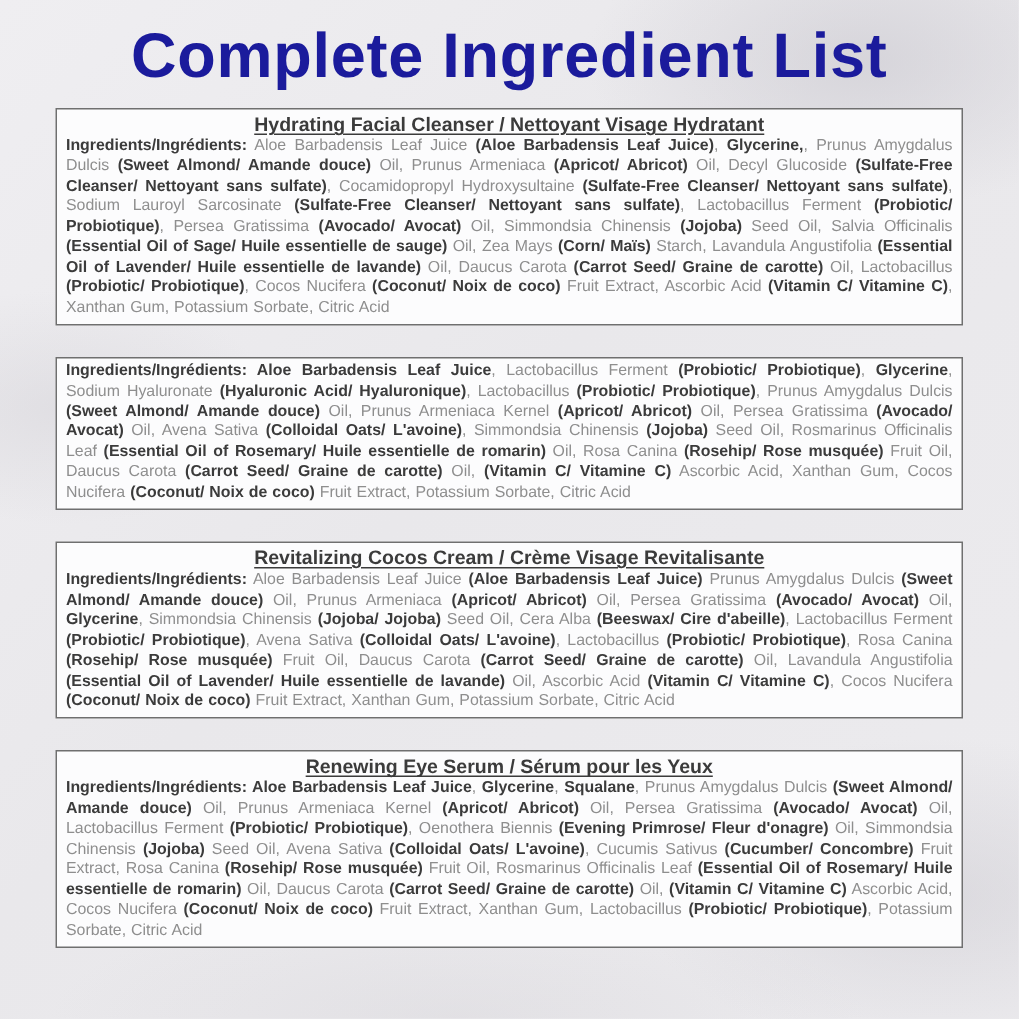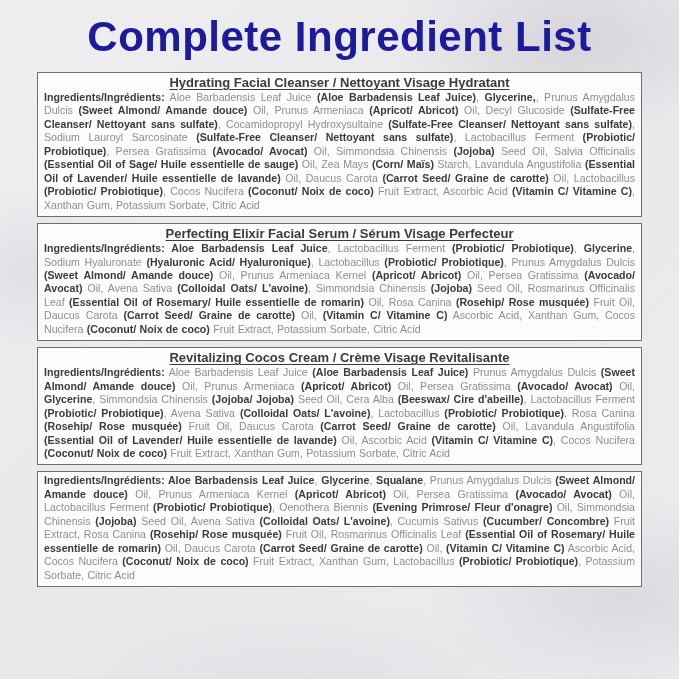--- a/index.html
+++ b/index.html
@@ -27,21 +27,21 @@
   .page-title {
     margin: 0;
     padding: 13px 0 11px 0;
     text-align: center;
     font-size: 42px;
     font-weight: bold;
     letter-spacing: 0.5px;
     color: var(--title-color, #1b1b9c);
   }
   .card {
-    margin: 0 37px 6px 37px;
+    margin: 0 37px 21px 37px;
     background: var(--box-bg, #fcfcfd);
     border: 1px solid var(--box-border, #6f6f6f);
     padding: 2px 6px 4px 6px;
     box-sizing: border-box;
   }
   .card-title {
     margin: 0 0 1px 0;
     text-align: center;
     font-size: 13px;
     font-weight: bold;
@@ -67,25 +67,25 @@
 
 <main class="page">
   <h1 class="page-title">Complete Ingredient List</h1>
 
   <section class="card">
     <h2 class="card-title">Hydrating Facial Cleanser / Nettoyant Visage Hydratant</h2>
     <p class="card-body"><span class="seg-b">Ingredients/Ingrédients:</span><span> Aloe Barbadensis Leaf Juice </span><span class="seg-b">(Aloe Barbadensis Leaf Juice)</span><span>, </span><span class="seg-b">Glycerine,</span><span>, Prunus Amygdalus Dulcis </span><span class="seg-b">(Sweet Almond/ Amande douce)</span><span> Oil, Prunus Armeniaca </span><span class="seg-b">(Apricot/ Abricot)</span><span> Oil, Decyl Glucoside </span><span class="seg-b">(Sulfate-Free Cleanser/ Nettoyant sans sulfate)</span><span>, Cocamidopropyl Hydroxysultaine </span><span class="seg-b">(Sulfate-Free Cleanser/ Nettoyant sans sulfate)</span><span>, Sodium Lauroyl Sarcosinate </span><span class="seg-b">(Sulfate-Free Cleanser/ Nettoyant sans sulfate)</span><span>, Lactobacillus Ferment </span><span class="seg-b">(Probiotic/ Probiotique)</span><span>, Persea Gratissima </span><span class="seg-b">(Avocado/ Avocat)</span><span> Oil, Simmondsia Chinensis </span><span class="seg-b">(Jojoba)</span><span> Seed Oil, Salvia Officinalis </span><span class="seg-b">(Essential Oil of Sage/ Huile essentielle de sauge)</span><span> Oil, Zea Mays </span><span class="seg-b">(Corn/ Maïs)</span><span> Starch, Lavandula Angustifolia </span><span class="seg-b">(Essential Oil of Lavender/ Huile essentielle de lavande)</span><span> Oil, Daucus Carota </span><span class="seg-b">(Carrot Seed/ Graine de carotte)</span><span> Oil, Lactobacillus </span><span class="seg-b">(Probiotic/ Probiotique)</span><span>, Cocos Nucifera </span><span class="seg-b">(Coconut/ Noix de coco)</span><span> Fruit Extract, Ascorbic Acid </span><span class="seg-b">(Vitamin C/ Vitamine C)</span><span>, Xanthan Gum, Potassium Sorbate, Citric Acid</span></p>
   </section>
 
   <section class="card">
-    <h2 class="card-title">Perfecting Elixir Facial Serum / Sérum Visage Perfecteur</h2>
     <p class="card-body"><span class="seg-b">Ingredients/Ingrédients: Aloe Barbadensis Leaf Juice</span><span>, Lactobacillus Ferment </span><span class="seg-b">(Probiotic/ Probiotique)</span><span>, </span><span class="seg-b">Glycerine</span><span>, Sodium Hyaluronate </span><span class="seg-b">(Hyaluronic Acid/ Hyaluronique)</span><span>, Lactobacillus </span><span class="seg-b">(Probiotic/ Probiotique)</span><span>, Prunus Amygdalus Dulcis </span><span class="seg-b">(Sweet Almond/ Amande douce)</span><span> Oil, Prunus Armeniaca Kernel </span><span class="seg-b">(Apricot/ Abricot)</span><span> Oil, Persea Gratissima </span><span class="seg-b">(Avocado/ Avocat)</span><span> Oil, Avena Sativa </span><span class="seg-b">(Colloidal Oats/ L'avoine)</span><span>, Simmondsia Chinensis </span><span class="seg-b">(Jojoba)</span><span> Seed Oil, Rosmarinus Officinalis Leaf </span><span class="seg-b">(Essential Oil of Rosemary/ Huile essentielle de romarin)</span><span> Oil, Rosa Canina </span><span class="seg-b">(Rosehip/ Rose musquée)</span><span> Fruit Oil, Daucus Carota </span><span class="seg-b">(Carrot Seed/ Graine de carotte)</span><span> Oil, </span><span class="seg-b">(Vitamin C/ Vitamine C)</span><span> Ascorbic Acid, Xanthan Gum, Cocos Nucifera </span><span class="seg-b">(Coconut/ Noix de coco)</span><span> Fruit Extract, Potassium Sorbate, Citric Acid</span></p>
   </section>
 
   <section class="card">
     <h2 class="card-title">Revitalizing Cocos Cream / Crème Visage Revitalisante</h2>
     <p class="card-body"><span class="seg-b">Ingredients/Ingrédients:</span><span> Aloe Barbadensis Leaf Juice </span><span class="seg-b">(Aloe Barbadensis Leaf Juice)</span><span> Prunus Amygdalus Dulcis </span><span class="seg-b">(Sweet Almond/ Amande douce)</span><span> Oil, Prunus Armeniaca </span><span class="seg-b">(Apricot/ Abricot)</span><span> Oil, Persea Gratissima </span><span class="seg-b">(Avocado/ Avocat)</span><span> Oil, </span><span class="seg-b">Glycerine</span><span>, Simmondsia Chinensis </span><span class="seg-b">(Jojoba/ Jojoba)</span><span> Seed Oil, Cera Alba </span><span class="seg-b">(Beeswax/ Cire d'abeille)</span><span>, Lactobacillus Ferment </span><span class="seg-b">(Probiotic/ Probiotique)</span><span>, Avena Sativa </span><span class="seg-b">(Colloidal Oats/ L'avoine)</span><span>, Lactobacillus </span><span class="seg-b">(Probiotic/ Probiotique)</span><span>, Rosa Canina </span><span class="seg-b">(Rosehip/ Rose musquée)</span><span> Fruit Oil, Daucus Carota </span><span class="seg-b">(Carrot Seed/ Graine de carotte)</span><span> Oil, Lavandula Angustifolia </span><span class="seg-b">(Essential Oil of Lavender/ Huile essentielle de lavande)</span><span> Oil, Ascorbic Acid </span><span class="seg-b">(Vitamin C/ Vitamine C)</span><span>, Cocos Nucifera </span><span class="seg-b">(Coconut/ Noix de coco)</span><span> Fruit Extract, Xanthan Gum, Potassium Sorbate, Citric Acid</span></p>
   </section>
 
   <section class="card">
+    <h2 class="card-title">Renewing Eye Serum / Sérum pour les Yeux</h2>
     <p class="card-body"><span class="seg-b">Ingredients/Ingrédients: Aloe Barbadensis Leaf Juice</span><span>, </span><span class="seg-b">Glycerine</span><span>, </span><span class="seg-b">Squalane</span><span>, Prunus Amygdalus Dulcis </span><span class="seg-b">(Sweet Almond/ Amande douce)</span><span> Oil, Prunus Armeniaca Kernel </span><span class="seg-b">(Apricot/ Abricot)</span><span> Oil, Persea Gratissima </span><span class="seg-b">(Avocado/ Avocat)</span><span> Oil, Lactobacillus Ferment </span><span class="seg-b">(Probiotic/ Probiotique)</span><span>, Oenothera Biennis </span><span class="seg-b">(Evening Primrose/ Fleur d'onagre)</span><span> Oil, Simmondsia Chinensis </span><span class="seg-b">(Jojoba)</span><span> Seed Oil, Avena Sativa </span><span class="seg-b">(Colloidal Oats/ L'avoine)</span><span>, Cucumis Sativus </span><span class="seg-b">(Cucumber/ Concombre)</span><span> Fruit Extract, Rosa Canina </span><span class="seg-b">(Rosehip/ Rose musquée)</span><span> Fruit Oil, Rosmarinus Officinalis Leaf </span><span class="seg-b">(Essential Oil of Rosemary/ Huile essentielle de romarin)</span><span> Oil, Daucus Carota </span><span class="seg-b">(Carrot Seed/ Graine de carotte)</span><span> Oil, </span><span class="seg-b">(Vitamin C/ Vitamine C)</span><span> Ascorbic Acid, Cocos Nucifera </span><span class="seg-b">(Coconut/ Noix de coco)</span><span> Fruit Extract, Xanthan Gum, Lactobacillus </span><span class="seg-b">(Probiotic/ Probiotique)</span><span>, Potassium Sorbate, Citric Acid</span></p>
   </section>
 </main>
 
 </body></html>

